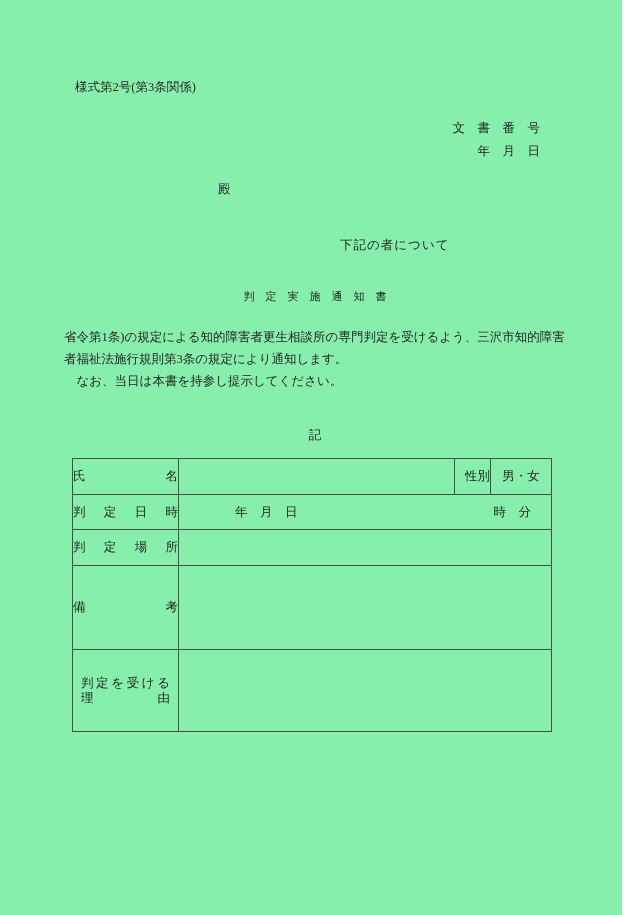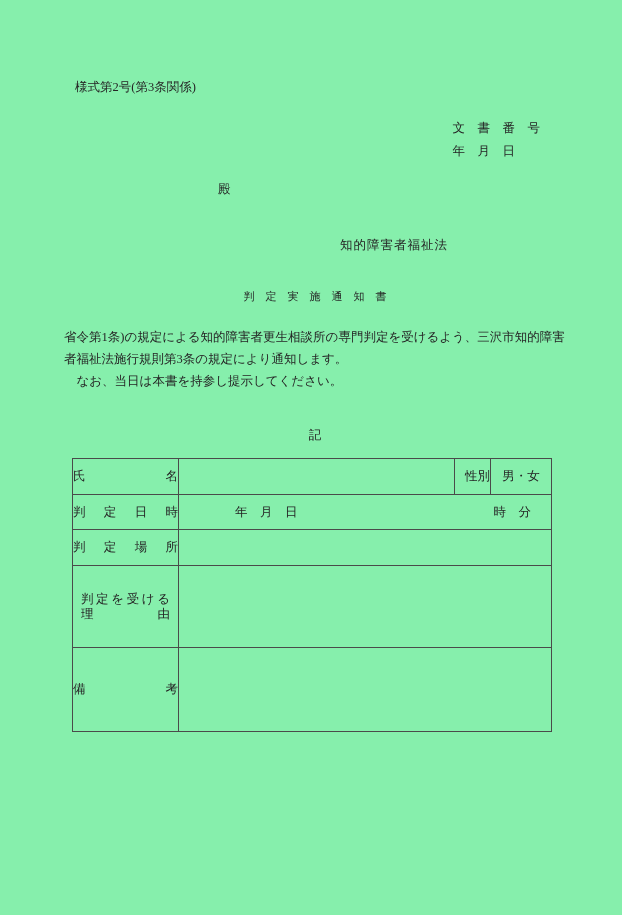--- a/index.html
+++ b/index.html
@@ -15,20 +15,21 @@
   }
   .form-number {
     position: absolute;
     left: 75px;
     top: 79px;
   }
   .doc-meta {
     position: absolute;
     top: 117px;
     right: 82px;
+    text-align: right;
     line-height: 23px;
     word-spacing: 12px;
   }
   .addressee {
     position: absolute;
     left: 218px;
     top: 181px;
   }
   .sender {
     position: absolute;
@@ -100,21 +101,21 @@
 
   <div class="form-number">様式第2号(第3条関係)</div>
 
   <div class="doc-meta">
     <div>文　書　番　号</div>
     <div>年　月　日</div>
   </div>
 
   <div class="addressee">殿</div>
 
-  <div class="sender">知的障害者福祉法</div>
+  <div class="sender">下記の者について</div>
 
   <div class="doc-title">判　定　実　施　通　知　書</div>
 
   <div class="body-text">
     <div>省令第1条)の規定による知的障害者更生相談所の専門判定を受けるよう、三沢市知的障害</div>
     <div>者福祉法施行規則第3条の規定により通知します。</div>
     <div>　なお、当日は本書を持参し提示してください。</div>
   </div>
 
   <div class="record-marker">記</div>
@@ -139,27 +140,27 @@
         <div class="dt-flex">
           <span>年　月　日</span>
           <span>時　分</span>
         </div>
       </td>
     </tr>
     <tr style="height:36px">
       <td class="lbl">判　定　場　所</td>
       <td colspan="3"></td>
     </tr>
+    <tr style="height:84px">
+      <td class="lbl">備　考</td>
+      <td colspan="3"></td>
+    </tr>
     <tr style="height:82px">
       <td>
         <div class="lbl-line">判定を受ける</div>
         <div class="lbl-line">理　由</div>
       </td>
-      <td colspan="3"></td>
-    </tr>
-    <tr style="height:84px">
-      <td class="lbl">備　考</td>
       <td colspan="3"></td>
     </tr>
   </tbody>
     </table>
 
 </div>
 
 </body></html>

